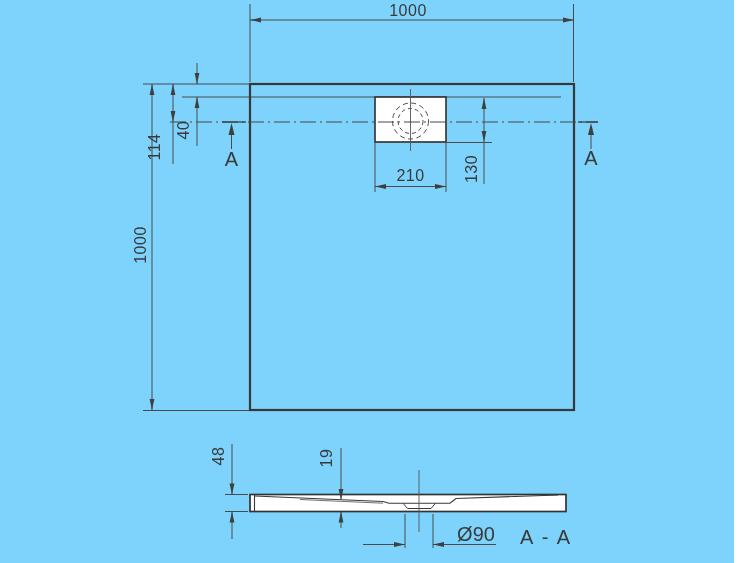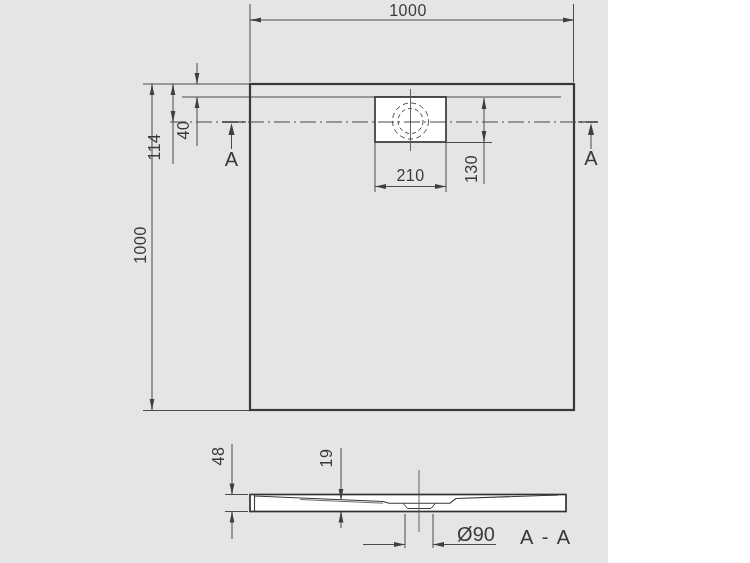--- a/index.html
+++ b/index.html
@@ -1,16 +1,16 @@
 <!DOCTYPE html>
 <html><head>
 <meta charset="utf-8">
 <style>
   html,body{margin:0;padding:0;background:#ffffff;}
-  .canvas{position:relative;width:608px;height:563px;background:#e5e5e5;overflow:hidden;
+  .canvas{position:relative;width:734px;height:563px;background:#7dd3fc;overflow:hidden;
           font-family:"Liberation Sans", sans-serif;}
   svg{display:block}
   text{font-family:"Liberation Sans", sans-serif;fill:#3a3a3a;}
   .dim-text{font-size:16px;letter-spacing:0.5px;}
   .letter-text{font-size:20px;}
   .thin{stroke:#4a4a4a;stroke-width:1;fill:none;}
   .outline{stroke:#383838;stroke-width:2.2;fill:none;}
   .arrow{fill:#3f3f3f;stroke:none;}
 </style>
 </head>

